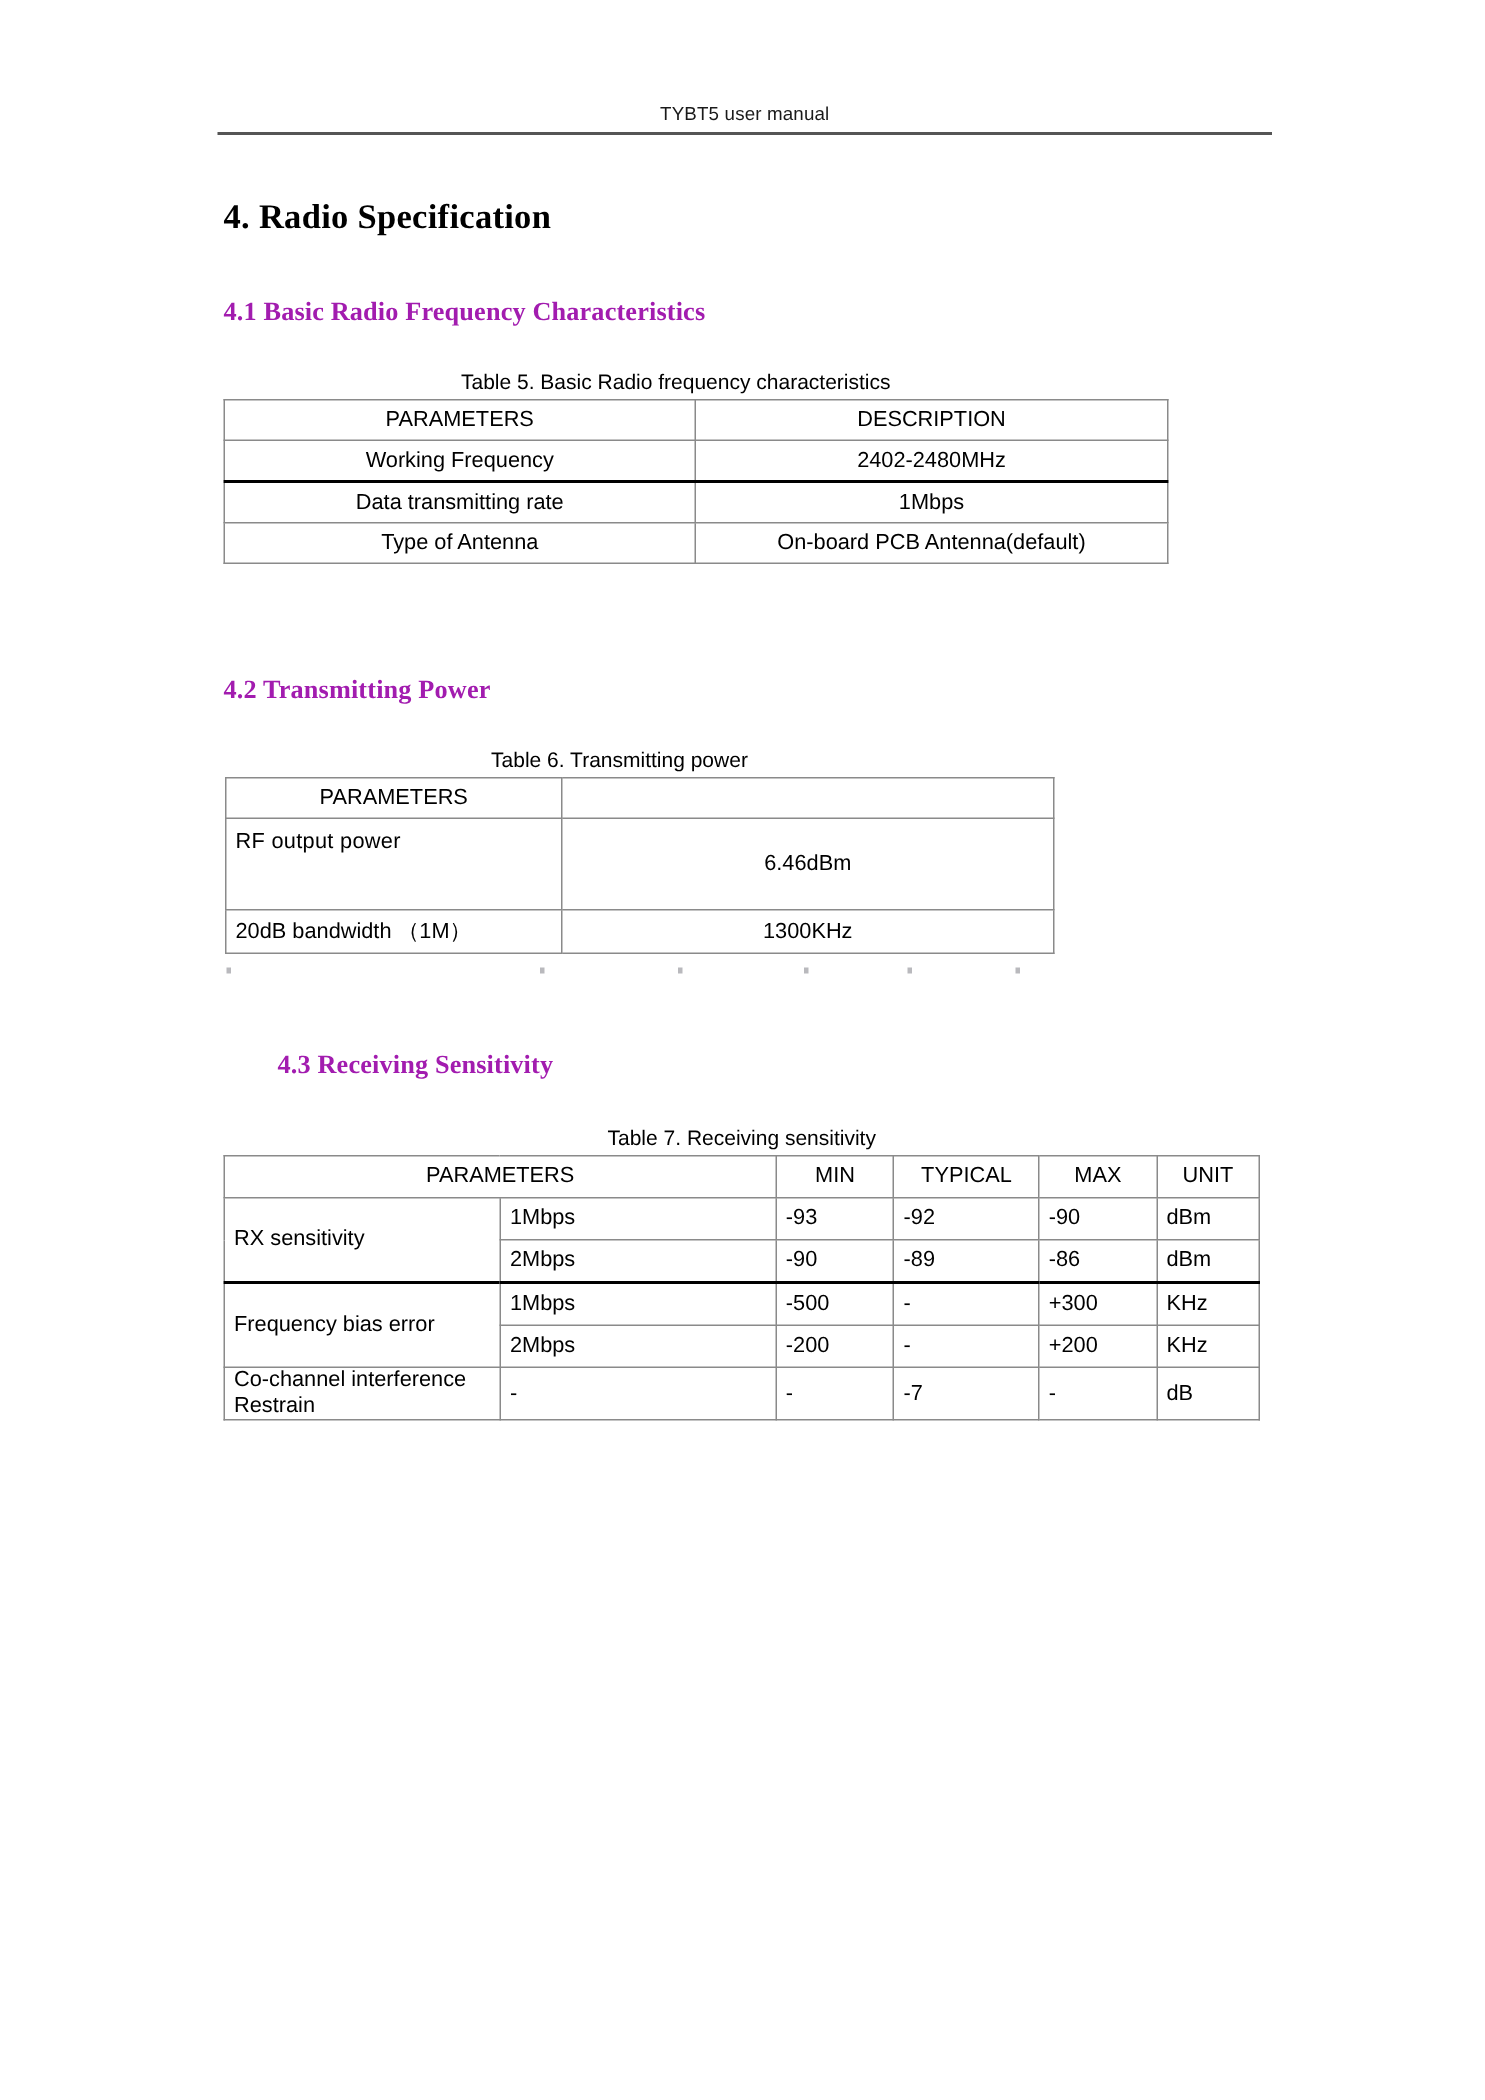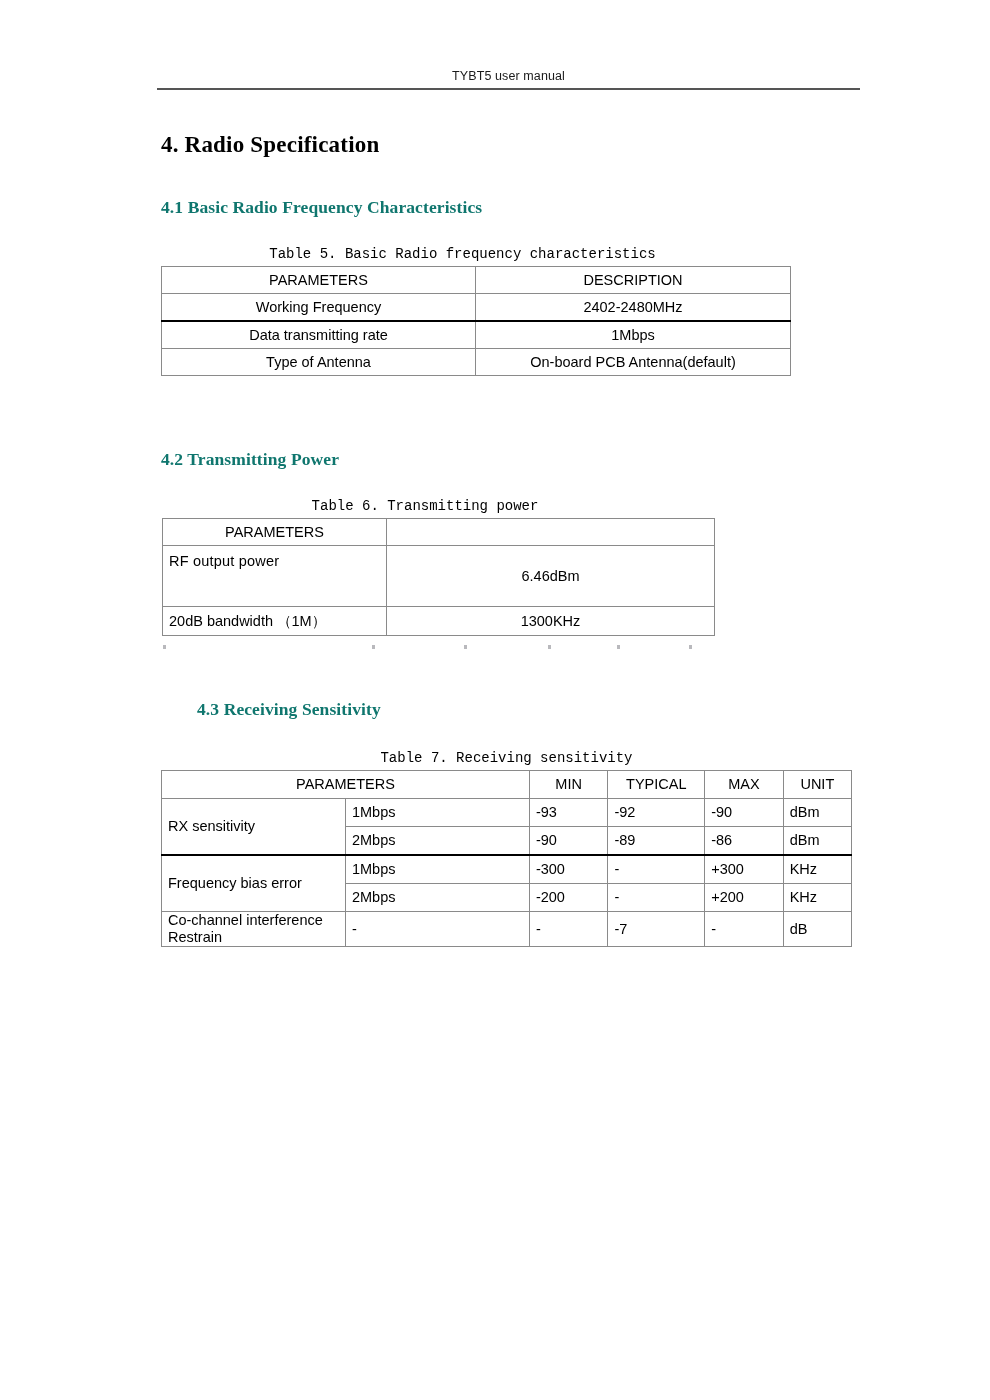--- a/index.html
+++ b/index.html
@@ -11,21 +11,21 @@
     width: 990px;
     height: 1400px;
     position: relative;
     font-family: "Liberation Sans", sans-serif;
     color: #000000;
     overflow: hidden;
   }
 
   .page {
     position: absolute;
-    left: 12px; top: 0;
+    left: 0; top: 0;
     width: 839px;
     height: 1400px;
   }
 
   
   .page-header {
     position: absolute;
     left: 145px;
     top: 68px;
     width: 703px;
@@ -61,33 +61,33 @@
     white-space: nowrap;
   }
   .h2 {
     position: absolute;
     left: 149px;
     font-family: "Liberation Serif", serif;
     font-weight: bold;
     font-size: 17.5px;
     line-height: 22px;
     letter-spacing: 0.1px;
-    color: #0f766e;
+    color: #a21caf;
     white-space: nowrap;
   }
 
   #heading-radio-spec { top: 131px; }
   #heading-basic-rf   { top: 196px; }
   #heading-tx-power   { top: 448px; }
   #heading-rx-sens    { top: 698px; margin-left: 36px; }
 
   
   .caption {
     position: absolute;
-    font-family: Liberation Mono, monospace;
+    font-family: Liberation Sans, sans-serif;
     font-size: 14px;
     line-height: 18px;
     color: #000;
     text-align: center;
     white-space: nowrap;
   }
   #caption-t5 { top: 245px; left: 149px; width: 603px; }
   #caption-t6 { top: 497px; left: 150px; width: 526px; }
   #caption-t7 { top: 749px; left: 149px; width: 691px; }
 
@@ -263,21 +263,21 @@
         <td class="col-rate l data thick-bottom">2Mbps</td>
         <td class="l data thick-bottom">-90</td>
         <td class="l data thick-bottom">-89</td>
         <td class="l data thick-bottom">-86</td>
         <td class="l data thick-bottom">dBm</td>
       </tr>
 
       <tr>
         <td class="col-param l data thick-top" rowspan="2">Frequency bias error</td>
         <td class="col-rate l data thick-top">1Mbps</td>
-        <td class="l data thick-top">-300</td>
+        <td class="l data thick-top">-500</td>
         <td class="l data thick-top">-</td>
         <td class="l data thick-top">+300</td>
         <td class="l data thick-top">KHz</td>
       </tr>
       <tr>
         <td class="col-rate l data">2Mbps</td>
         <td class="l data">-200</td>
         <td class="l data">-</td>
         <td class="l data">+200</td>
         <td class="l data">KHz</td>

